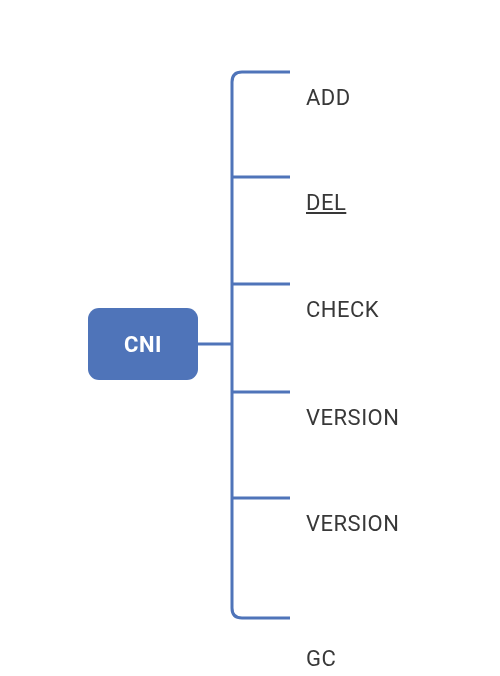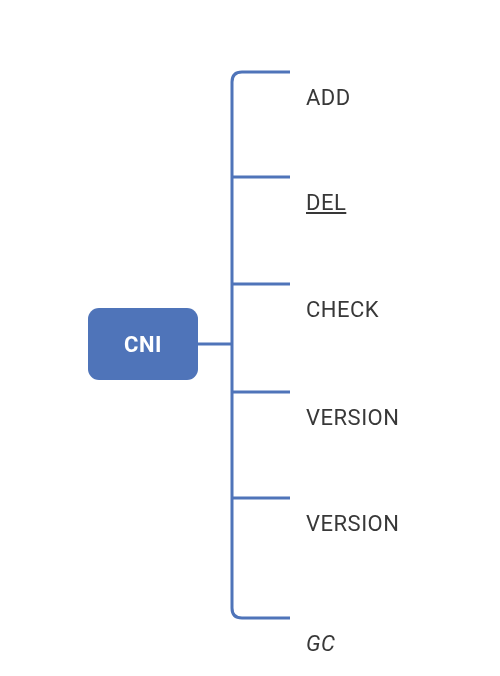--- a/index.html
+++ b/index.html
@@ -78,15 +78,15 @@
 
   <div class="root-node">
     <span>CNI</span>
   </div>
 
   <div class="leaf-label" style="left:306px; top:60px;">ADD</div>
   <div class="leaf-label" style="left:306px; top:165px;text-decoration:underline;">DEL</div>
   <div class="leaf-label" style="left:306px; top:272px;">CHECK</div>
   <div class="leaf-label" style="left:306px; top:380px;">VERSION</div>
   <div class="leaf-label" style="left:306px; top:486px;">VERSION</div>
-  <div class="leaf-label" style="left:306px; top:606px;font-style:italic;">GC</div>
+  <div class="leaf-label" style="left:306px; top:621px;">GC</div>
 
 </div>
 
 </body></html>

